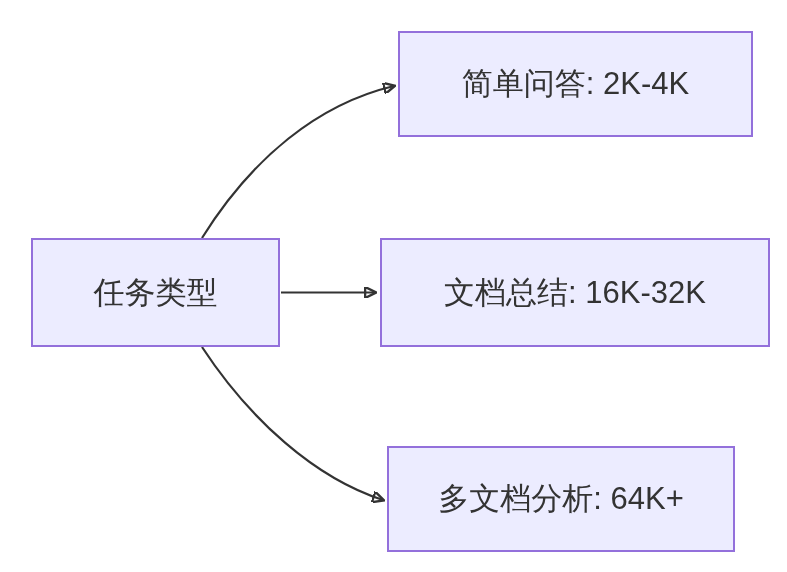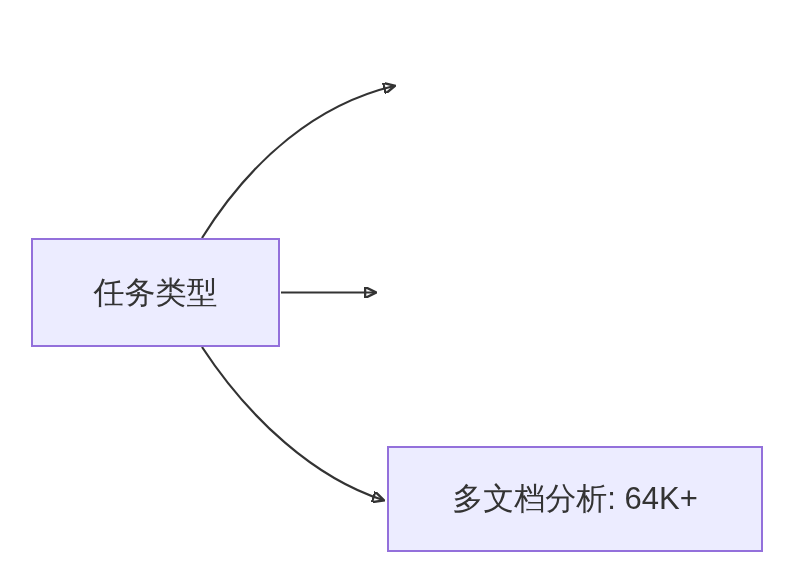--- a/index.html
+++ b/index.html
@@ -55,19 +55,25 @@
     </defs>
     <path d="M202,238 C252,158 318,104 394,86" marker-end="url(#arrowhead)"></path>
     <path d="M281,292.5 L375,292.5" marker-end="url(#arrowhead)"></path>
     <path d="M202,347 C250,420 315,478 383,500" marker-end="url(#arrowhead)"></path>
   </svg>
 
   <div class="node" style="left:31px; top:238px; width:249px; height:109px;text-align:right;">
     <span>任务类型</span>
   </div>
 
+  <div class="node" style="left:398px; top:31px; width:355px; height:106px;">
+    <span>简单问答: 2K-4K</span>
+  </div>
 
+  <div class="node" style="left:380px; top:238px; width:390px; height:109px;">
+    <span>文档总结: 16K-32K</span>
+  </div>
 
-  <div class="node" style="left:387px; top:446px; width:376px; height:106px;">
+  <div class="node" style="left:387px; top:446px; width:348px; height:106px;">
     <span>多文档分析: 64K+</span>
   </div>
 
 </div>
 
 </body></html>

